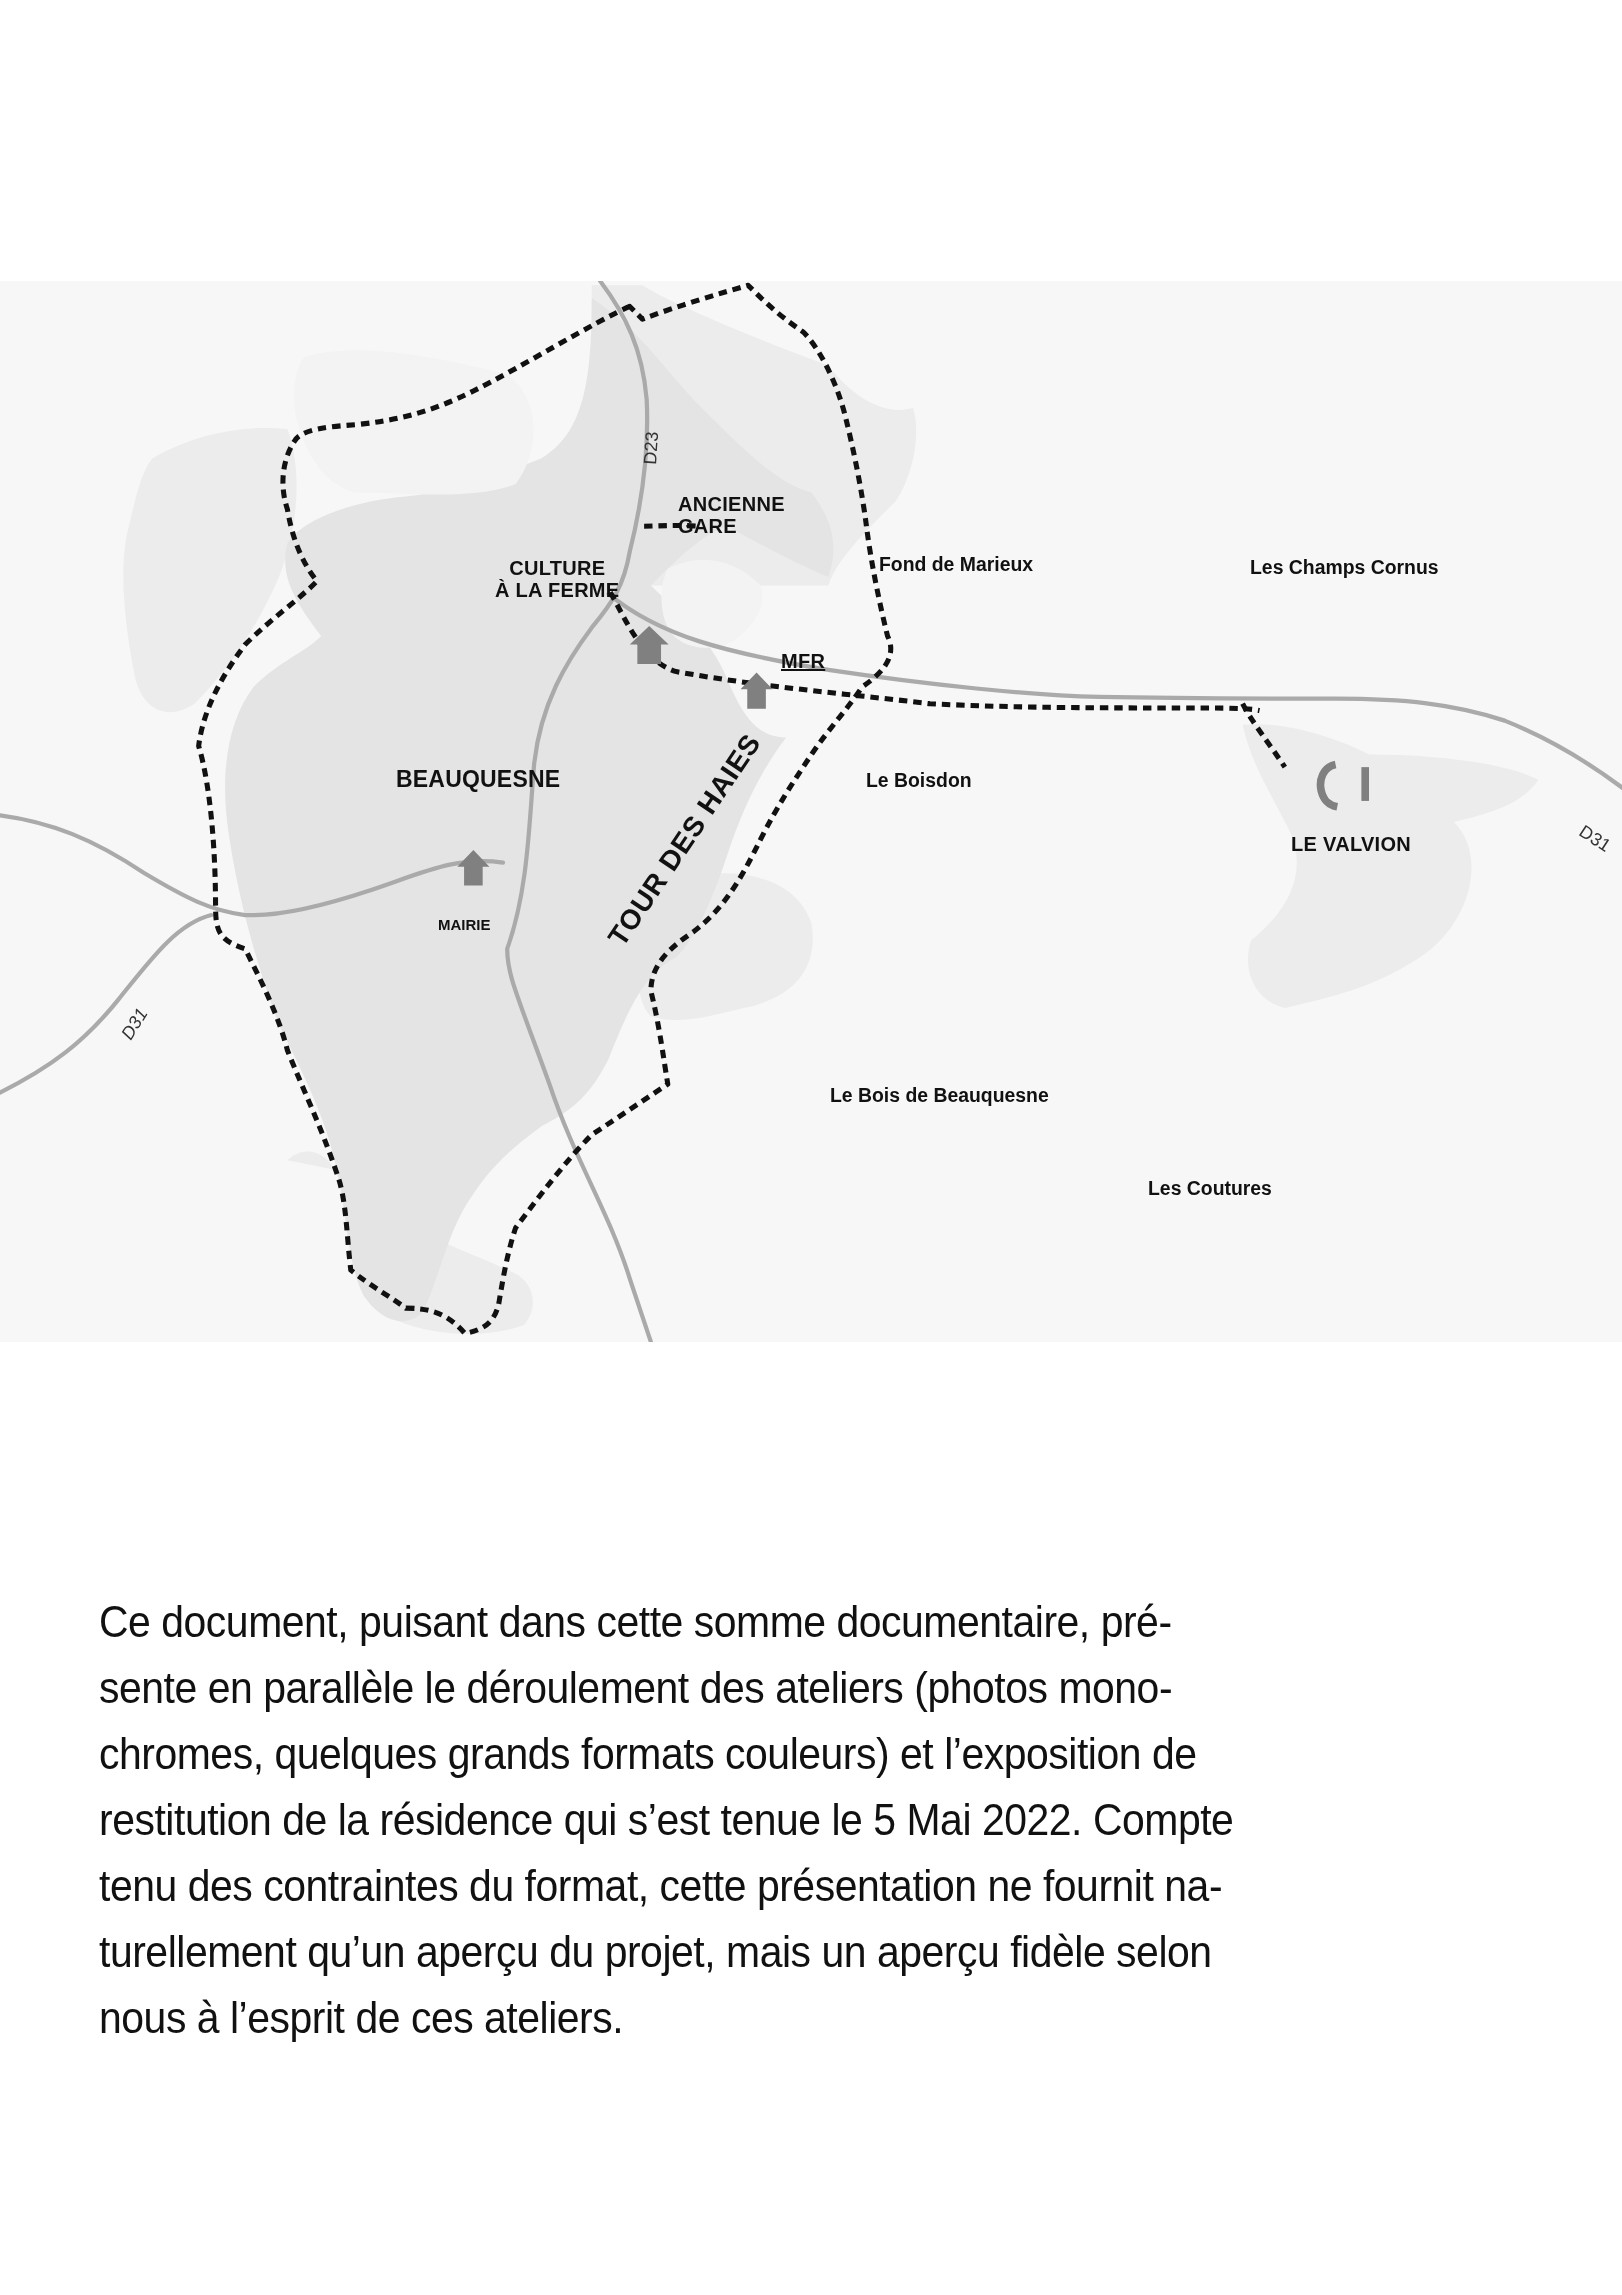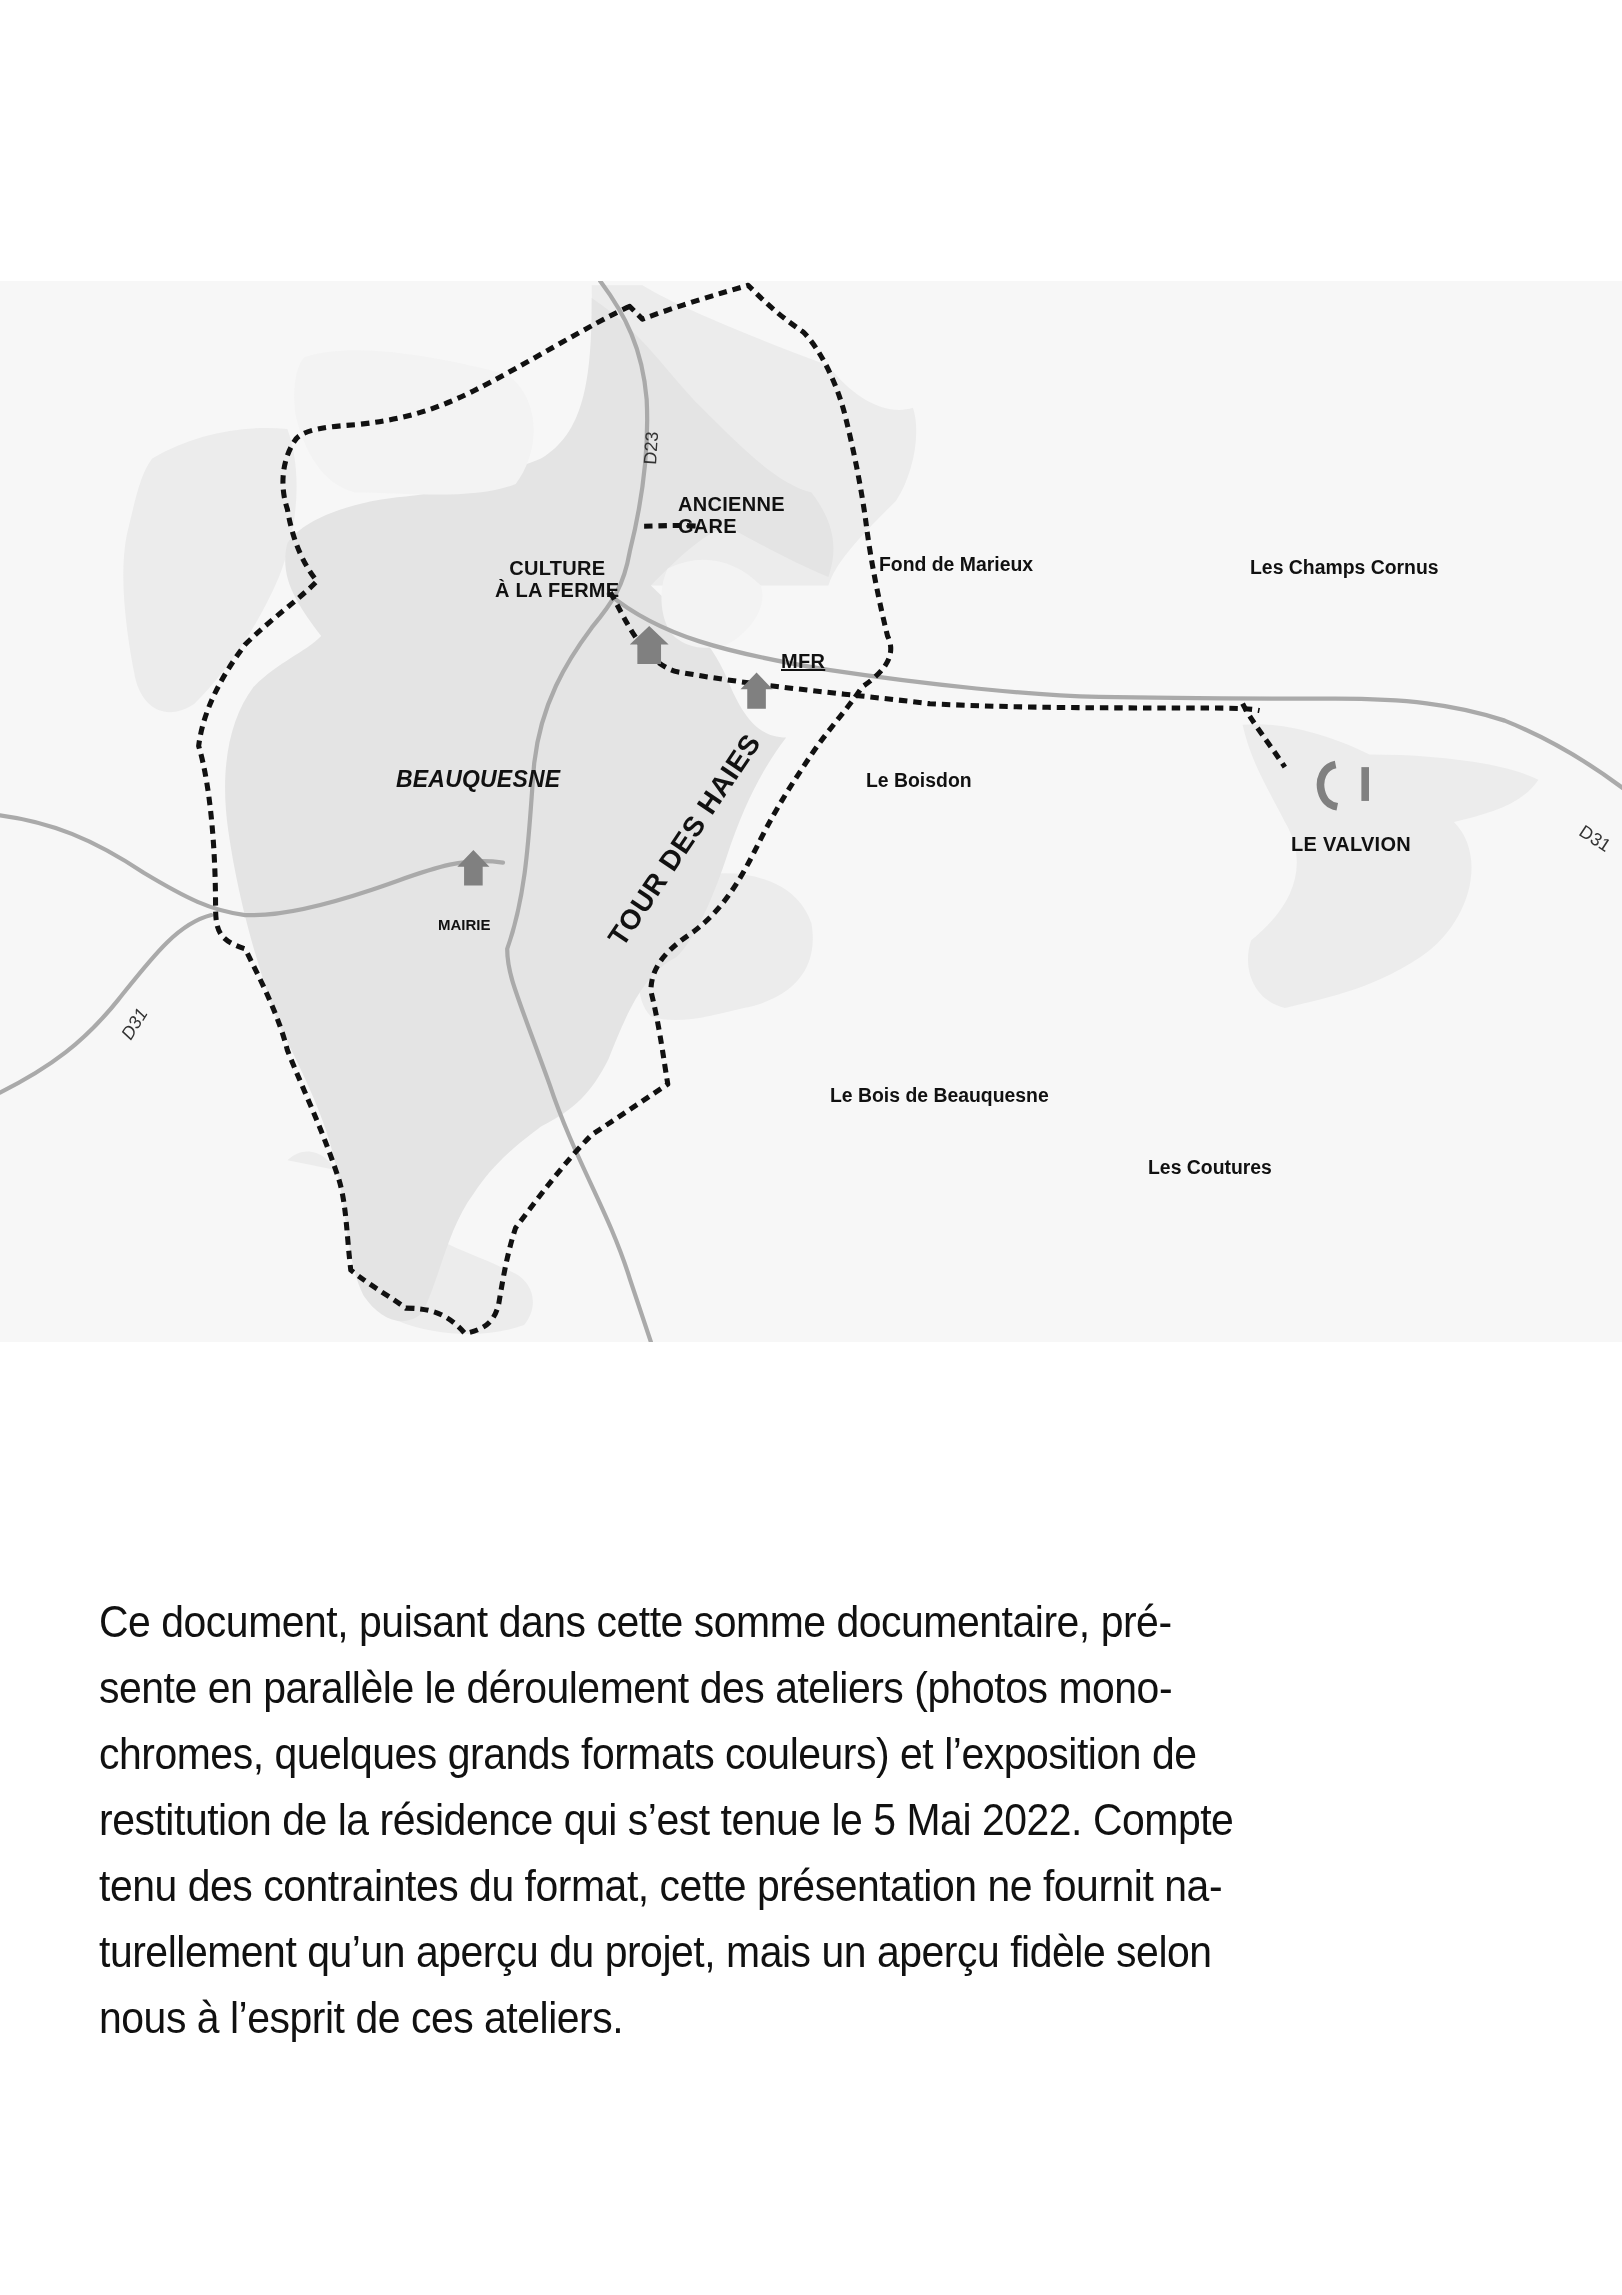--- a/index.html
+++ b/index.html
@@ -33,21 +33,20 @@
     .lbl {
       position: absolute;
       color: #111111;
       white-space: nowrap;
       line-height: 1;
     }
     .lbl.village {
       font-weight: bold;
       font-size: 23px;
       letter-spacing: 0.2px;
-      font-style: italic;
     }
     .lbl.poi {
       font-weight: bold;
       font-size: 20px;
       line-height: 1.08;
       letter-spacing: 0.3px;
     }
     .lbl.poi.right { text-align: center; }
     .lbl.small {
       font-weight: bold;
@@ -153,21 +152,21 @@
 
   <div class="lbl village" style="left:396px; top:487px;">BEAUQUESNE</div>
   <div class="lbl poi" style="left:1291px; top:553px;">LE VALVION</div>
 
   <div class="lbl trail" style="left:627px; top:642px; transform: rotate(-56deg); transform-origin: left bottom;">TOUR DES HAIES</div>
 
   <div class="lbl place" style="left:879px; top:274px;">Fond de Marieux</div>
   <div class="lbl place" style="left:1250px; top:277px;">Les Champs Cornus</div>
   <div class="lbl place" style="left:866px; top:490px;">Le Boisdon</div>
   <div class="lbl place" style="left:830px; top:805px;">Le Bois de Beauquesne</div>
-  <div class="lbl place" style="left:1148px; top:877px;text-align:center;">Les Coutures</div>
+  <div class="lbl place" style="left:1148px; top:898px;text-align:center;">Les Coutures</div>
 
   <div class="lbl road" style="left:641px; top:183px; transform: rotate(-86deg); transform-origin: left top;">D23</div>
   <div class="lbl road" style="left:118px; top:752px; transform: rotate(-58deg); transform-origin: left top; font-style: italic;">D31</div>
   <div class="lbl road" style="left:1586px; top:541px; transform: rotate(33deg); transform-origin: left top;">D31</div>
 </div>
 
 <div class="text-block">
   <span class="line">Ce document, puisant dans cette somme documentaire, pré-</span>
   <span class="line">sente en parallèle le déroulement des ateliers (photos mono-</span>
   <span class="line">chromes, quelques grands formats couleurs) et l’exposition de</span>

